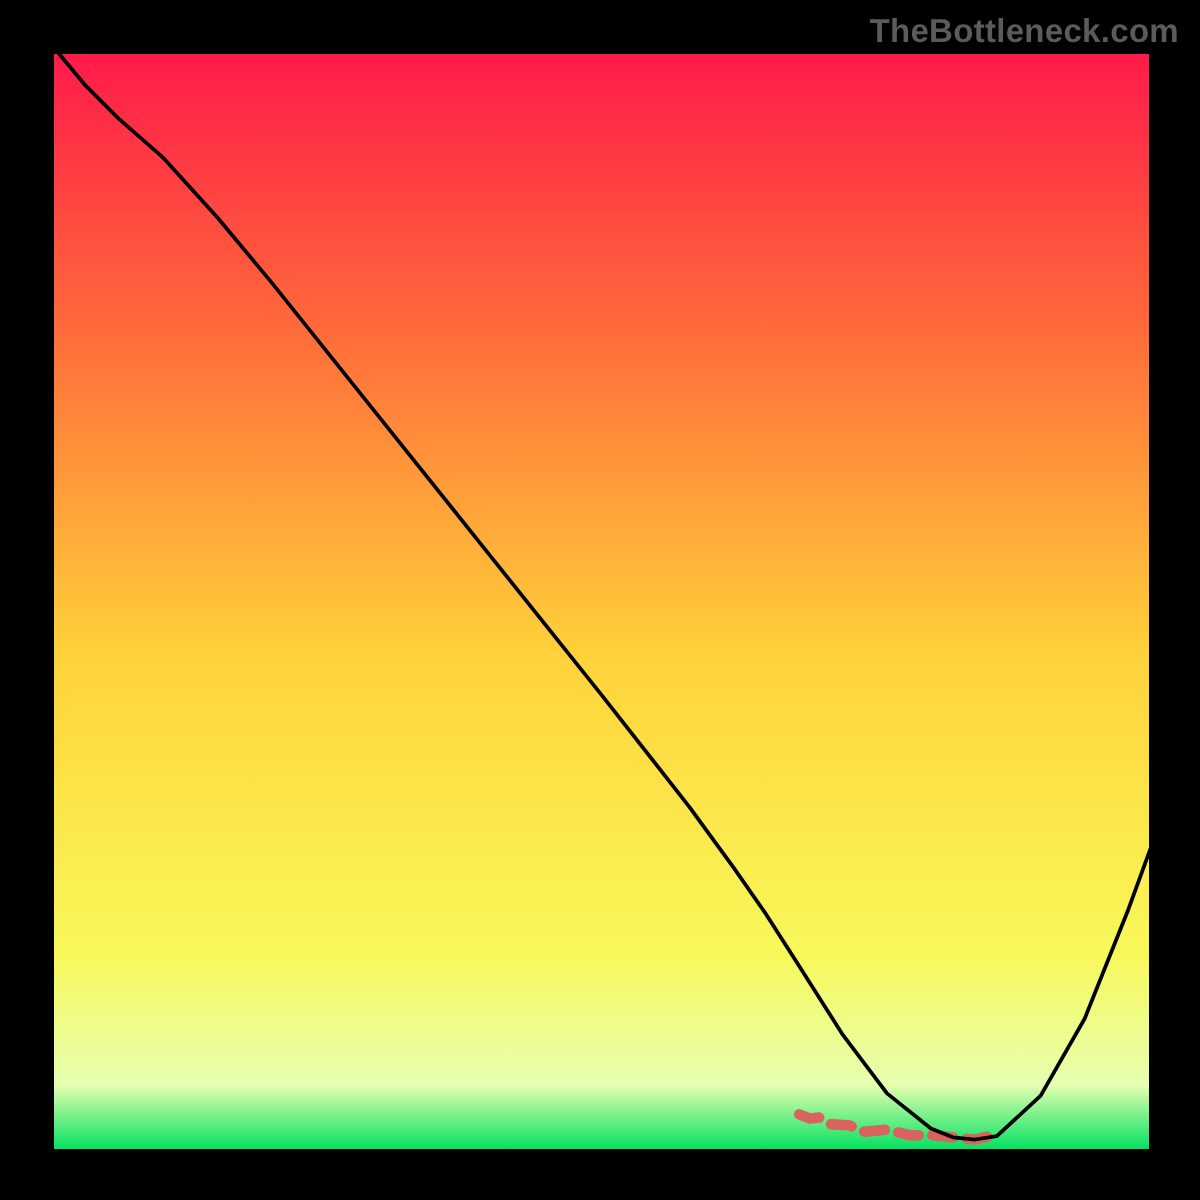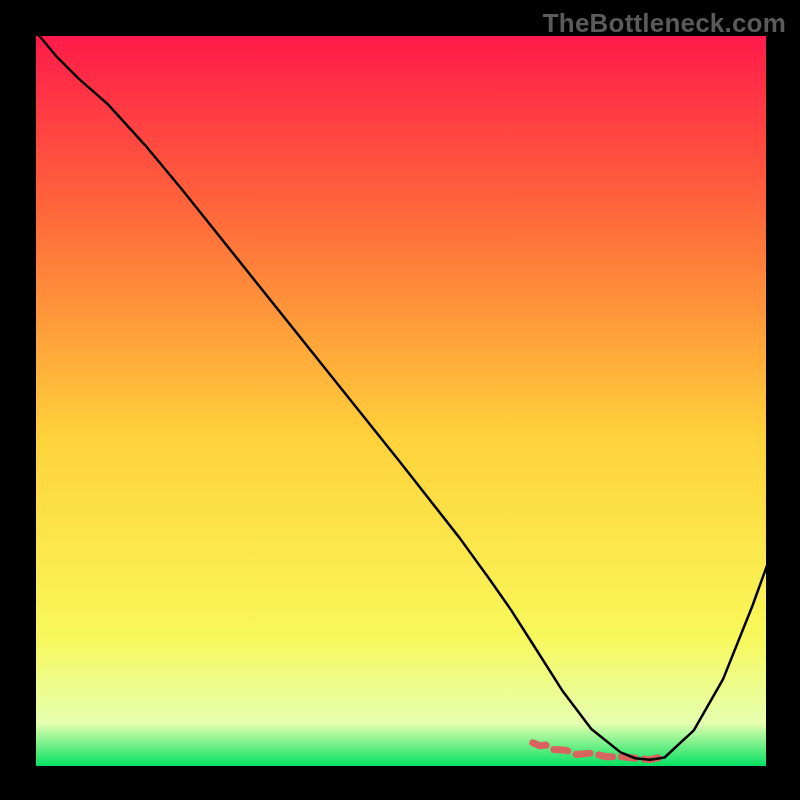--- a/index.html
+++ b/index.html
@@ -13,21 +13,21 @@
   .chart-container {
     position: relative;
     width: 800px;
     height: 800px;
   }
   .watermark {
     position: absolute;
     top: 8px;
     right: 14px;
     font-family: Arial, Helvetica, sans-serif;
-    font-size: 26px;
+    font-size: 22px;
     font-weight: 600;
     color: #5b5b5b;
     letter-spacing: 0.2px;
     z-index: 5;
   }
   svg.plot {
     position: absolute;
     left: 0;
     top: 0;
   }

